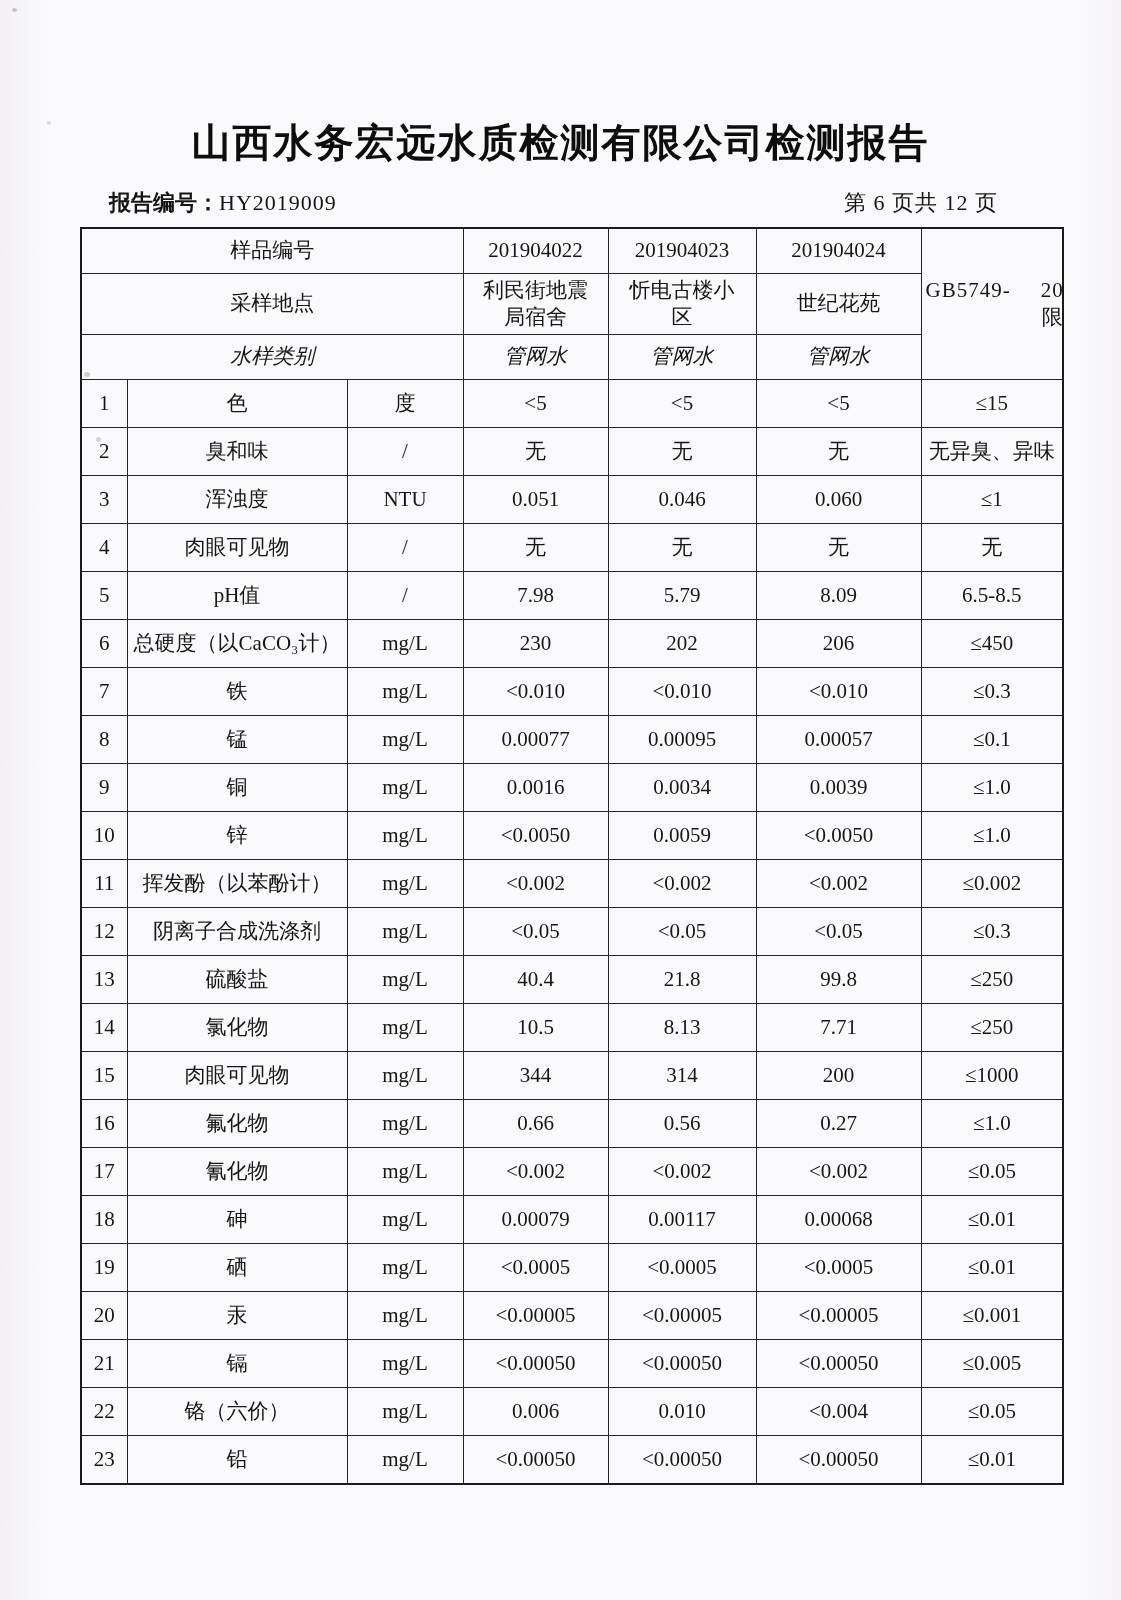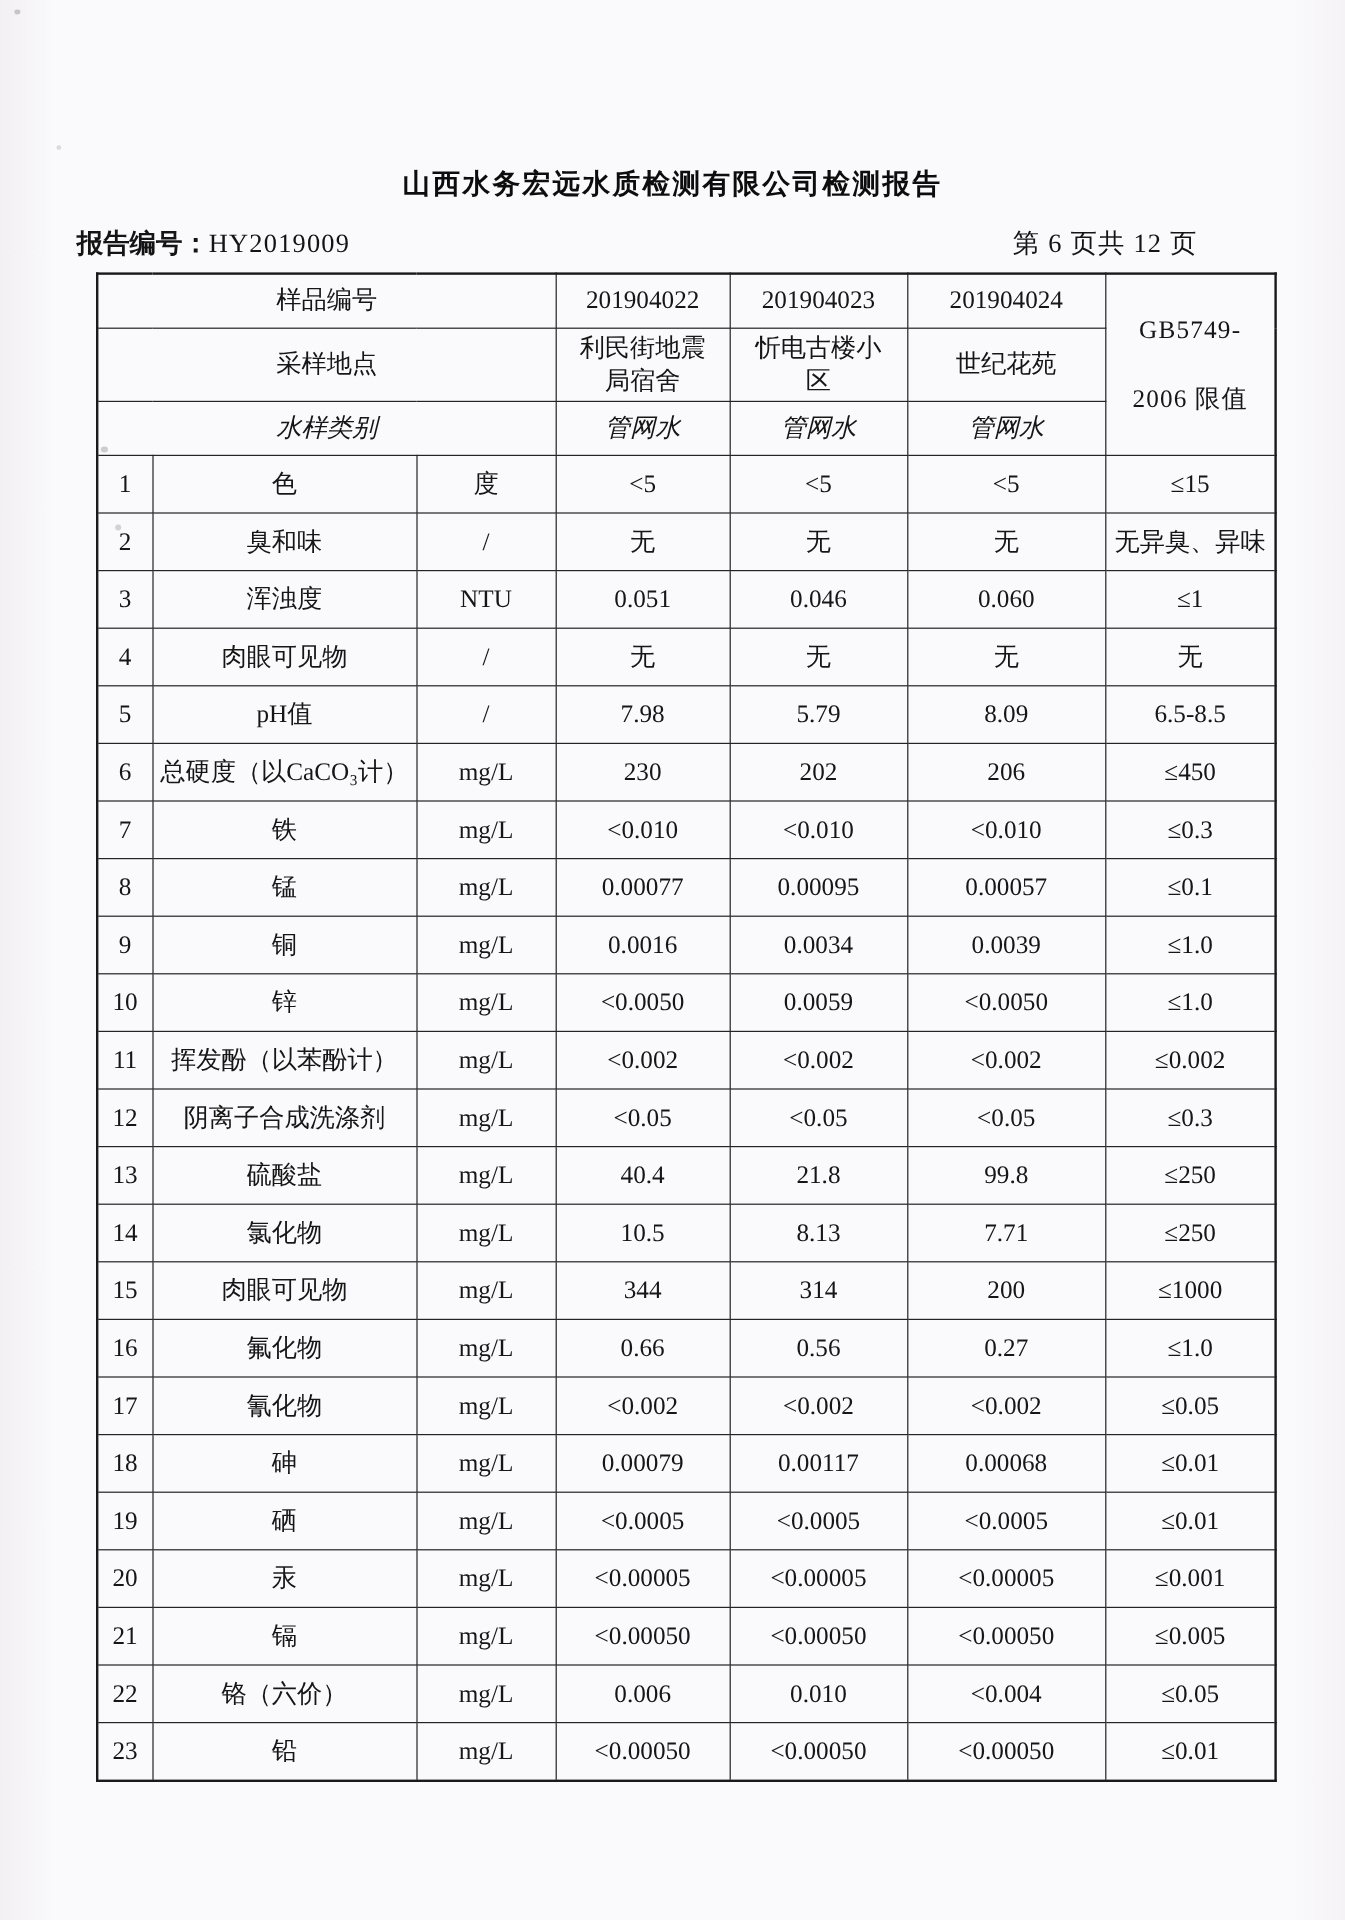--- a/index.html
+++ b/index.html
@@ -10,37 +10,37 @@
   }
   .page {
     position: relative;
     width: 1121px; height: 1600px;
     background: linear-gradient(90deg, #f2f0f3 0px, #faf9fb 45px, #faf9fb 96%, #f5f3f6 100%);
     color: #141414;
     overflow: hidden;
   }
   .title {
     position: absolute;
-    top: 138px; left: 0; width: 100%;
+    top: 116px; left: 0; width: 100%;
     text-align: center;
-    font-size: 23px;
+    font-size: 39px;
     font-weight: bold;
     letter-spacing: 2px;
     color: #0d0d0d;
     font-family: Liberation Serif, serif;
   }
   .meta-row {
     position: absolute;
     top: 188px; left: 64px; width: 982px;
     display: flex;
     justify-content: space-between;
     align-items: baseline;
     font-size: 22px;
   }
-  .report-no-label { font-weight: bold; }
+  .report-no-label { font-weight: bold; margin-left: 45px; }
   .report-no-value { font-weight: normal; letter-spacing: 1px; }
   .page-indicator { padding-right: 48px; letter-spacing: 1px; }
 
   table.results {
     position: absolute;
     top: 227px; left: 80px;
     width: 982px;
     border-collapse: collapse;
     table-layout: fixed;
     font-size: 21px;
@@ -56,21 +56,21 @@
   }
   table.results { border: 2.4px solid #1a1a1a; }
   tr.hrow1 td { height: 40px; }
   tr.hrow2 td { height: 56px; }
   tr.hrow3 td { height: 40px; font-style: italic; }
   tbody tr td { height: 43px; }
   td.left { text-align: left; padding-left: 10px; }
   td.pre { white-space: pre-line; }
   .gb-cell-inner {
     display: flex;
-    flex-direction: column;
+    flex-direction: row;
     gap: 30px;
     letter-spacing: 1px;
   }
   .speck {
     position: absolute;
     border-radius: 50%;
     background: #9a93a0;
     opacity: 0.5;
   }
   .speck.s1 { left: 12px; top: 8px;  width: 5px; height: 4px; }

